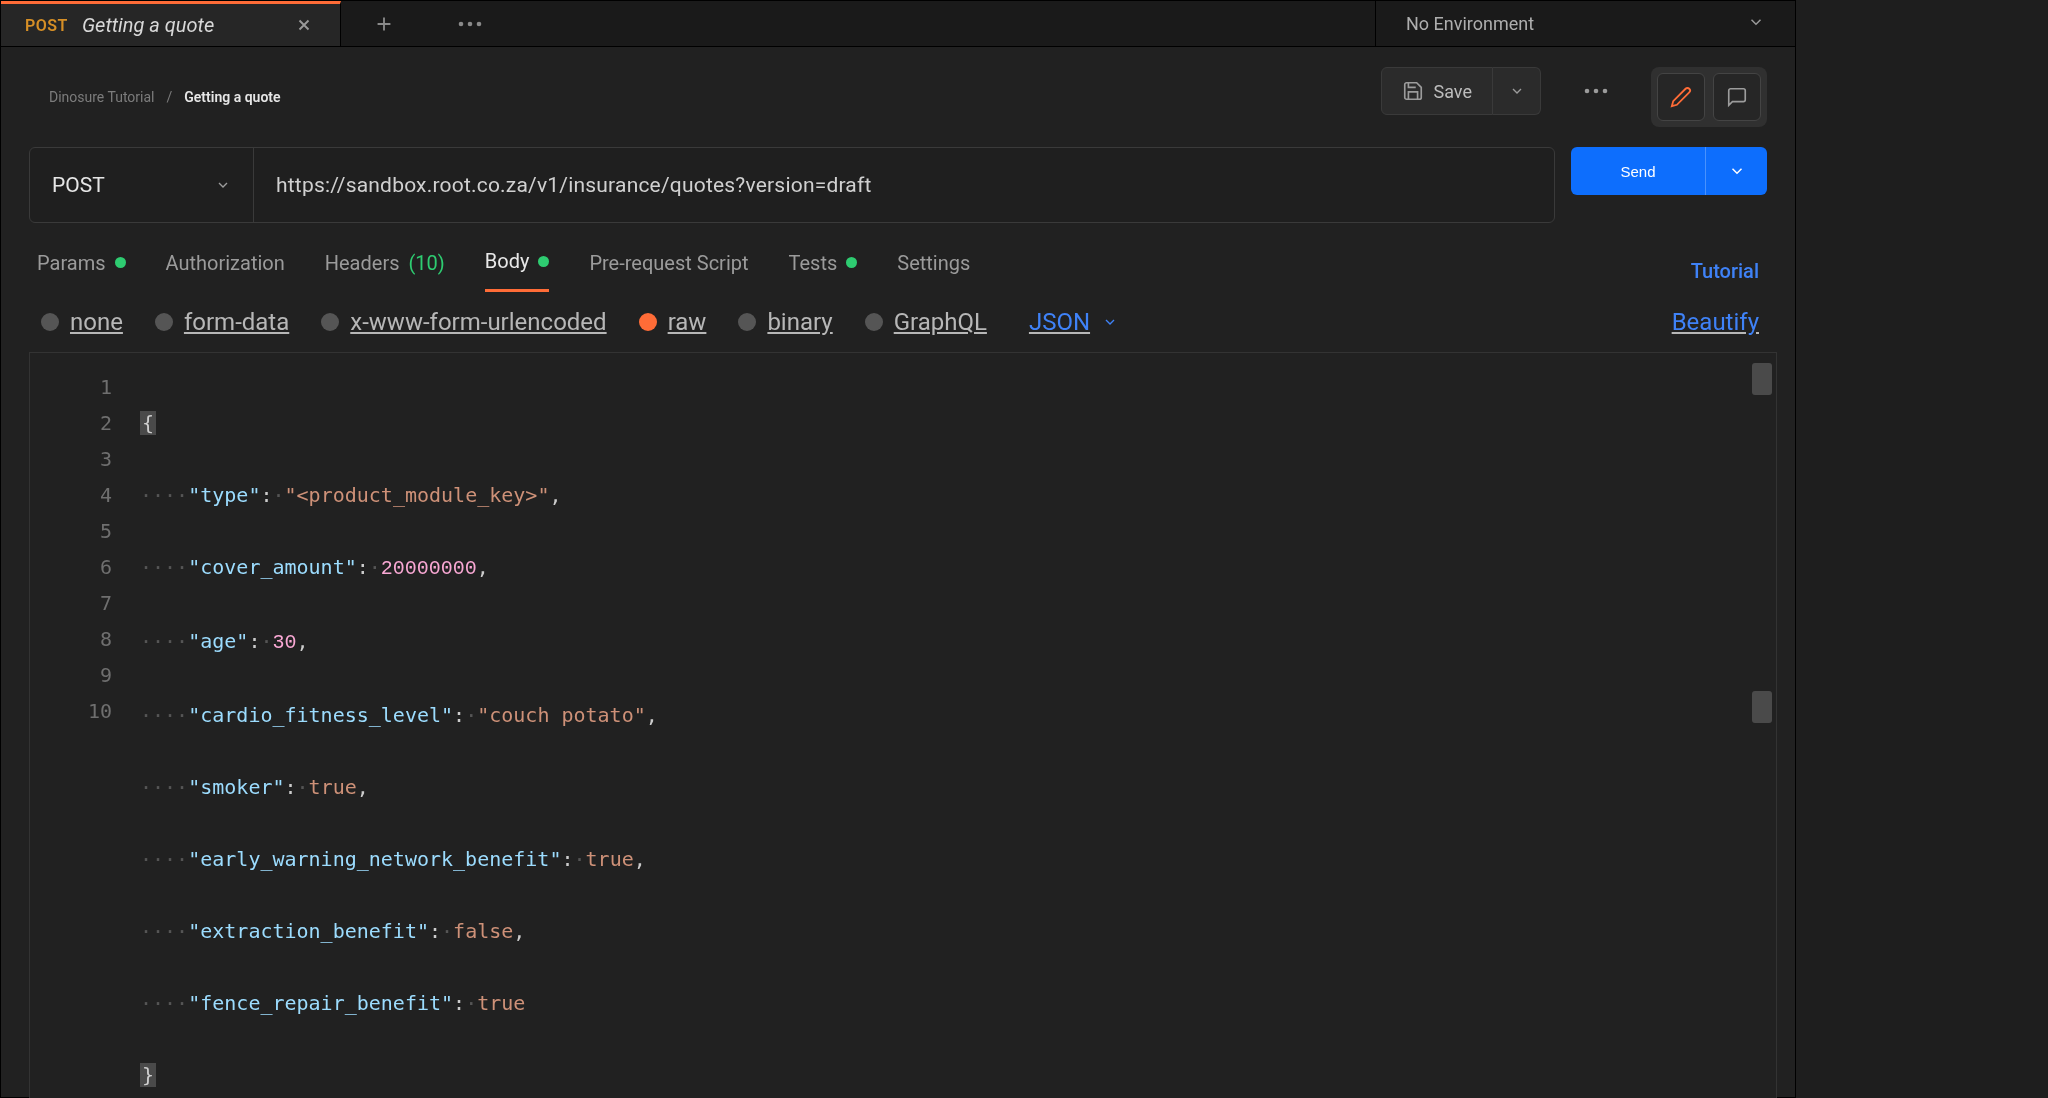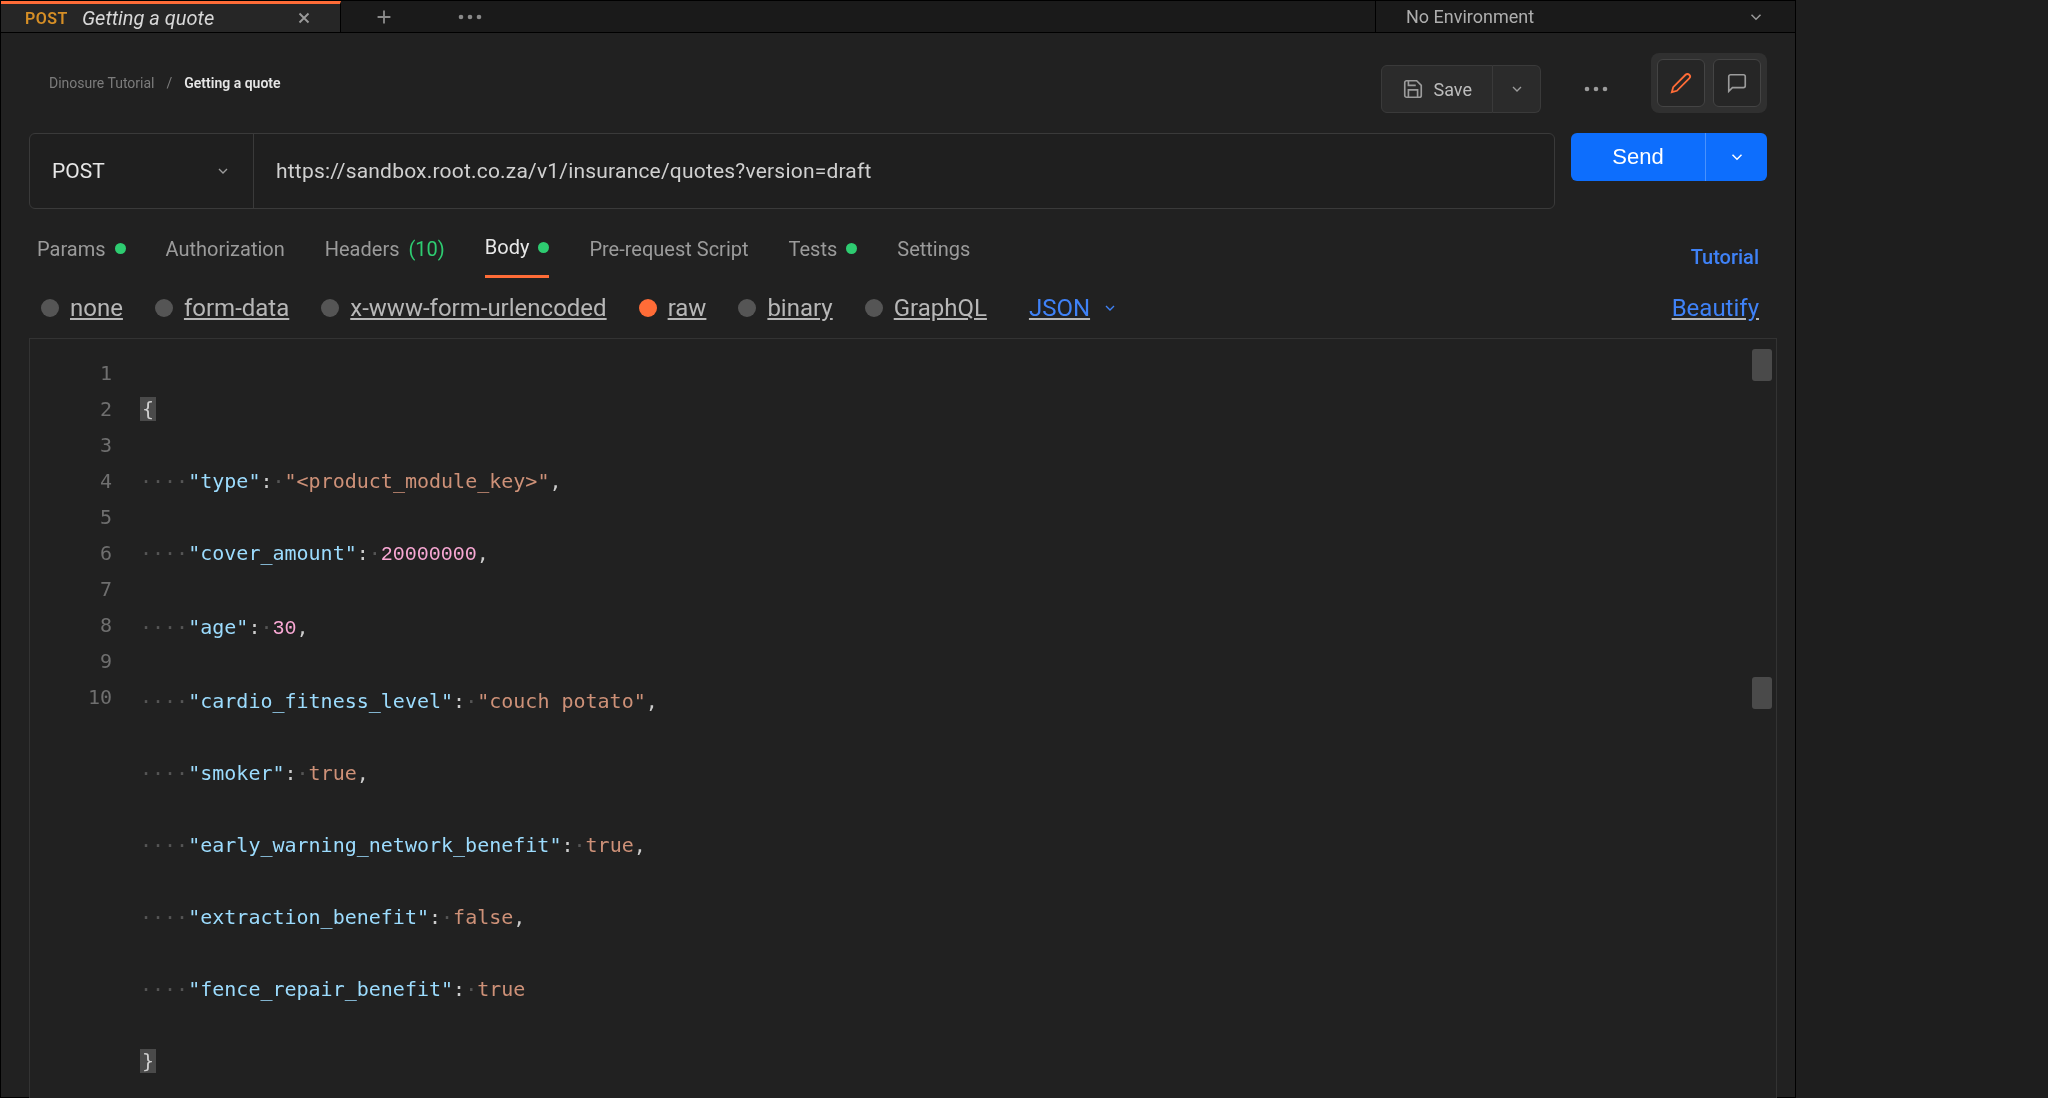--- a/index.html
+++ b/index.html
@@ -55,58 +55,58 @@
     display:flex;align-items:center;justify-content:center;
     color:#9a9a9a;
   }
   .tab-plus, .tab-more {
     width: 86px;
     display:flex;align-items:center;justify-content:center;
     color:#8a8a8a;
   }
   .env {
     margin-left: auto;
-    display:flex;align-items:center;
-    padding: 4px 30px;
+    display:flex;align-items:flex-start;
+    padding: 12px 30px;
     gap: 160px;
     color:#aeaeae;
     border-left: 1px solid #000;
     min-width: 420px;
     justify-content: space-between;
   }
   
   .headerrow {
     display:flex; align-items:center;
     padding: 20px 28px 20px 48px;
   }
   .breadcrumb { display:flex; align-items:center; gap:12px; font-size:14px; }
   .breadcrumb .col { color:#7c7c7c; }
   .breadcrumb .sep { color:#7c7c7c; }
   .breadcrumb .req { color:#e6e6e6; font-weight:600; }
-  .actions { margin-left:auto; display:flex; align-items:flex-end; gap:31px; }
+  .actions { margin-left:auto; display:flex; align-items:flex-start; gap:31px; }
   .savegrp { display:flex; }
   .btn {
     background:#2b2b2b; border:1px solid #3a3a3a; border-radius:6px;
     height:48px; display:flex; align-items:center; justify-content:center;
     padding:0 20px; color:#bdbdbd; gap:10px;
   }
   .btn.icon { padding:0; width:48px; }
   .btn.joined-l { border-top-right-radius:0; border-bottom-right-radius:0; }
   .btn.joined-r { border-top-left-radius:0; border-bottom-left-radius:0; border-left:none;}
   .btn.ghost { background:transparent; border:none; }
   .editgrp { display:flex; gap:8px; background:#303030; padding:6px; border-radius:8px;}
   .editgrp .btn { background:#262626; border:1px solid #444; }
   .editgrp .btn.active svg { stroke:#ff6c37; }
   
   .urlrow { display:flex; align-items:stretch; padding: 0 28px; gap:16px; }
   .urlbox { flex:1; display:flex; background:#1f1f1f; border:1px solid #3a3a3a; border-radius:6px; height:76px;}
   .methodsel { width:224px; display:flex; align-items:center; justify-content:space-between; padding:0 22px; border-right:1px solid #3a3a3a; color:#e6e6e6; font-size:21px;}
   .urlinput { flex:1; display:flex; align-items:center; padding:0 22px; color:#d0d0d0; font-size:21px; letter-spacing:.2px;}
   .sendgrp { display:flex; }
-  .sendbtn { background:#0d6efd; color:#fff; font-size:22px; font-weight:500; border:none; border-radius:6px 0 0 6px; width:134px;}
+  .sendbtn { background:#0d6efd; color:#fff; font-size:15px; font-weight:500; border:none; border-radius:6px 0 0 6px; width:134px;}
   .sendcaret { background:#0d6efd; border:none; border-left:1px solid rgba(255,255,255,.25); border-radius:0 6px 6px 0; width:62px; color:#fff;}
   
   .subtabs { display:flex; align-items:center; padding: 26px 36px 0 36px; gap:40px; font-size:20px; color:#9b9b9b;}
   .subtab { display:flex; align-items:center; gap:9px; padding-bottom:16px; cursor:pointer;}
   .subtab.active { color:#e8e8e8; border-bottom:3px solid #ff6c37; }
   .dot { width:11px; height:11px; border-radius:50%; display:inline-block;}
   .dot.green { background:#2ecc71;}
   .count { color:#2ecc71;}
   .cookies { margin-left:auto; color:#3f82f7; font-weight:500;}
   

